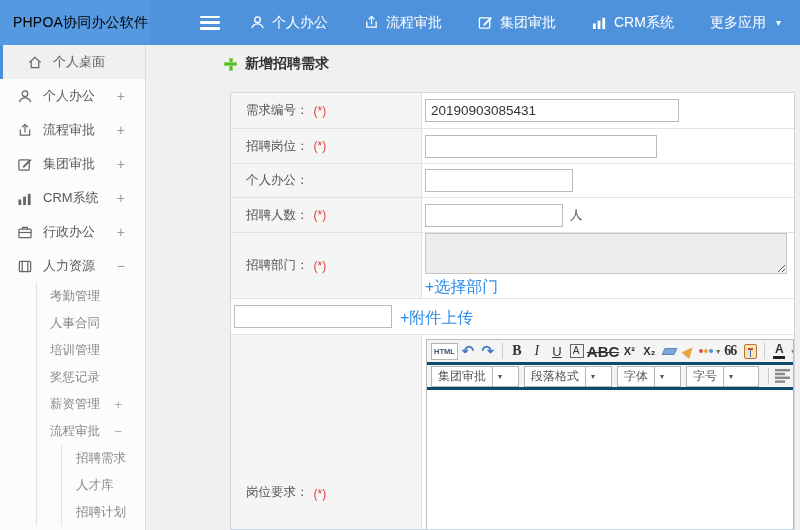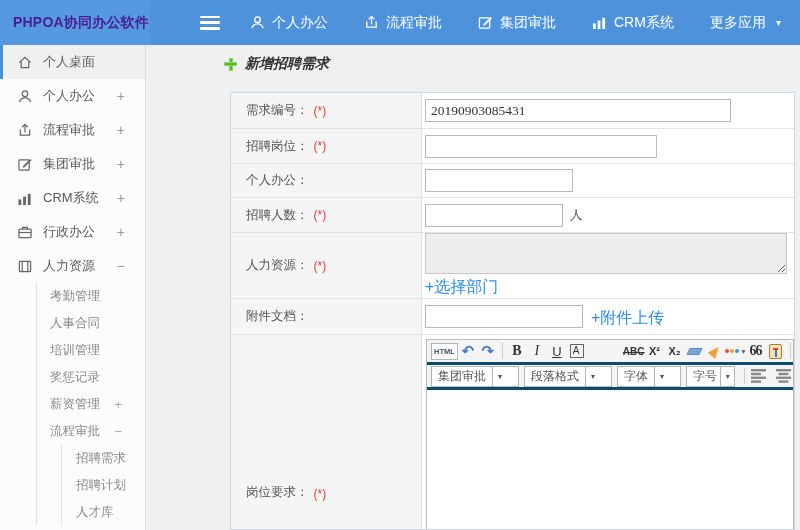--- a/index.html
+++ b/index.html
@@ -2,57 +2,57 @@
 <html><head>
 <meta charset="utf-8">
 <style>
   * { margin:0; padding:0; box-sizing:border-box; }
   html,body { width:800px; height:530px; overflow:hidden;
     font-family:"Liberation Sans","DejaVu Sans",sans-serif; background:#f0f0f0; }
 
   
   .topbar { position:absolute; left:0; top:0; width:800px; height:45px;
     background:#4e92dc; display:flex; align-items:center; z-index:5; }
-  .logo { width:150px; height:45px; background:#5599e0; color:#4c1d95;
-    font-size:14px; font-weight:bold; display:flex; align-items:center;
+  .logo { width:150px; height:45px; background:#5599e0; color:#000000;
+    font-size:14px; font-weight:normal; display:flex; align-items:center;
     padding-left:13px; letter-spacing:.2px; }
   .hamburger { margin-left:50px; width:20px; height:14px; display:flex;
     flex-direction:column; justify-content:space-between; cursor:pointer; }
   .hamburger span { display:block; height:2.5px; background:#fff; border-radius:1px; }
   .topnav { display:flex; align-items:center; margin-left:30px; }
   .topnav-item { display:flex; align-items:center; color:#fff; font-size:14px;
     margin-right:36px; cursor:pointer; }
   .topnav-item svg { margin-right:7px; }
   .topnav-caret { color:#fff; font-size:10px; margin-left:-26px; }
 
   
   .sidebar { position:absolute; left:0; top:45px; width:146px; height:485px;
     background:#fcfcfc; border-right:1px solid #ddd; overflow:hidden; }
   .side-item { height:34px; display:flex; align-items:center; padding-left:17px;
     color:#5a5a5a; font-size:13px; cursor:pointer; position:relative; }
   .side-item svg { margin-right:10px; flex:0 0 16px; }
   .side-item .toggle { position:absolute; right:20px; color:#999; font-size:14px; }
-  .side-item.active { background:#f0f0f0; border-left:3px solid #4a90d9; padding-left:14px; }
+  .side-item.active { background:#f0f0f0; border-left:3px solid #4a90d9; padding-left:24px; }
   .sub-group { margin-left:36px; border-left:1px solid #e3e3e3; }
   .sub-item { height:27px; display:flex; align-items:center; padding-left:13px;
     color:#8a8a8a; font-size:12.5px; cursor:pointer; position:relative; }
   .sub-item .toggle { position:absolute; right:23px; color:#aaa; font-size:13px; }
   .subsub-group { margin-left:24px; border-left:1px solid #e3e3e3; }
   .subsub-group .sub-item { padding-left:14px; }
 
   
   .content { position:absolute; left:147px; top:45px; width:653px; height:485px;
     background:#f0f0f0; }
   .page-title { position:absolute; left:77px; top:10px; display:flex; align-items:center; }
   .plus-icon { width:13px; height:13px; position:relative; margin-right:8px; }
   .plus-icon:before, .plus-icon:after { content:""; position:absolute; background:#57b52e;
     border-radius:1px; box-shadow:0 0 0 1px #8bd95f inset; }
   .plus-icon:before { left:4.5px; top:0; width:4px; height:13px; }
   .plus-icon:after  { left:0; top:4.5px; width:13px; height:4px; }
-  .page-title h1 { font-size:14px; color:#333; font-weight:bold;font-style:italic; }
+  .page-title h1 { font-size:14px; color:#333; font-weight:bold; }
 
   
   .form-table { position:absolute; left:83px; top:47px; width:565px; height:438px;
     border:1px solid #ccd7e2; background:#a16207; display:flex; flex-direction:column; }
   .frow { display:flex; border-bottom:1px solid #e2e2e2; flex:0 0 auto; }
   .frow-editor { flex:1 1 auto; border-bottom:none; }
   .flabel { width:191px; flex:0 0 191px; background:#f5f5f5; border-right:1px solid #e2e2e2;
     display:flex; align-items:center; padding-left:15px; font-size:12.5px; color:#555; }
   .flabel .req { color:#e23b3b; margin-left:5px; font-size:12px; }
   .fvalue { flex:1; display:flex; align-items:center; padding-left:3px; background:#fff;
@@ -77,21 +77,21 @@
     overflow:hidden; }
   .tbtn { min-width:20px; height:20px; display:flex; align-items:center;
     justify-content:center; font-size:13px; color:#333; cursor:pointer; flex:0 0 auto; }
   .src-btn { border:1px solid #b5b5b5; background:#fff; height:17px; min-width:26px;
     font-size:7.5px; font-weight:bold; color:#456; padding:0 2px; }
   .undo,.redo { color:#3b76c4; font-weight:bold; font-size:15px; }
   .b { font-family:"Liberation Serif","DejaVu Serif",serif; font-weight:bold; font-size:14px; }
   .i { font-family:"Liberation Serif","DejaVu Serif",serif; font-style:italic; font-size:14px; }
   .u { text-decoration:underline; font-size:13px; }
   .abox { border:1px solid #666; font-size:10px; padding:0 2px; height:14px; min-width:14px; }
-  .strike { text-decoration:line-through; font-size:10px; font-weight:bold;margin-left:36px; }
+  .strike { text-decoration:line-through; font-size:15px; font-weight:bold; }
   .supsub { font-size:11px; font-weight:bold; }
   .sep { width:1px; height:16px; background:#ccc; margin:0 4px; flex:0 0 1px; }
   .eraser { width:13px; height:7px; background:#7aa7d4; transform:skewX(-25deg);
     border:1px solid #5c88b8; border-radius:1px; }
   .brush { width:0; height:0; border-left:5px solid transparent;
     border-right:5px solid transparent; border-bottom:11px solid #e8a33d;
     transform:rotate(40deg); }
   .dots { display:flex; align-items:center; }
   .dots i { width:4px; height:4px; border-radius:50%; display:inline-block; margin-right:1px; }
   .dots i:nth-child(1){ background:#e05050; } .dots i:nth-child(2){ background:#f0a030; }
@@ -246,44 +246,44 @@
     </div>
     <div class="sub-item">
       <span>流程审批</span>
       <span class="toggle">−</span>
     </div>
     <div class="subsub-group">
       <div class="sub-item">
         <span>招聘需求</span>
       </div>
       <div class="sub-item">
+        <span>人才库</span>
+      </div>
+      <div class="sub-item">
         <span>招聘计划</span>
-      </div>
-      <div class="sub-item">
-        <span>人才库</span>
       </div>
     </div>
   </div>
 </aside>
 
 <main class="content">
   <div class="page-title">
     <span class="plus-icon"></span>
     <h1>新增招聘需求</h1>
   </div>
 
   <div class="form-table">
 
     <div class="frow" style="height:36px">
       <div class="flabel">
         <span>需求编号：</span>
         <span class="req">(*)</span>
       </div>
       <div class="fvalue">
-        <input class="txt" style="width: 306px; font-family: Liberation Serif, serif;" value="20190903085431">
+        <input class="txt" style="width: 254px;" value="20190903085431">
       </div>
     </div>
 
     <div class="frow" style="height:35px">
       <div class="flabel">
         <span>招聘岗位：</span>
         <span class="req">(*)</span>
       </div>
       <div class="fvalue">
         <input class="txt" style="width: 232px;">
@@ -305,33 +305,30 @@
         <span class="req">(*)</span>
       </div>
       <div class="fvalue">
         <input class="txt" style="width: 138px;">
         <span class="suffix">人</span>
       </div>
     </div>
 
     <div class="frow" style="height:66px">
       <div class="flabel">
-        <span>人力资源：</span>
+        <span>招聘部门：</span>
         <span class="req">(*)</span>
       </div>
       <div class="fvalue stack">
         <textarea class="dept-box" readonly="" style=""></textarea>
         <a href="#" class="blue-link">+选择部门</a>
       </div>
     </div>
 
     <div class="frow" style="height:36px">
-      <div class="flabel">
-        <span>附件文档：</span>
-      </div>
       <div class="fvalue">
         <input class="txt" style="width: 158px;">
         <a href="#" class="blue-link attach-link">+附件上传</a>
       </div>
     </div>
 
     <div class="frow frow-editor">
       <div class="flabel bottom">
         <span>岗位要求：</span>
         <span class="req">(*)</span>
@@ -389,21 +386,21 @@
               <span class="car">▾</span>
             </div>
             <div class="tsel" style="width:88px">
               <span class="lab">段落格式</span>
               <span class="car">▾</span>
             </div>
             <div class="tsel" style="width:64px">
               <span class="lab">字体</span>
               <span class="car">▾</span>
             </div>
-            <div class="tsel" style="width:49px">
+            <div class="tsel" style="width:73px">
               <span class="lab">字号</span>
               <span class="car">▾</span>
             </div>
             <div class="sep"></div>
             <div class="tbtn align-btn">
               <svg width="16" height="14" viewBox="0 0 16 14" fill="#8a8a8a">
                   <rect y="0" width="15" height="2.4"></rect>
                   <rect y="3.8" width="10" height="2.4"></rect>
                   <rect y="7.6" width="15" height="2.4"></rect>
                   <rect y="11.4" width="10" height="2.4"></rect>

